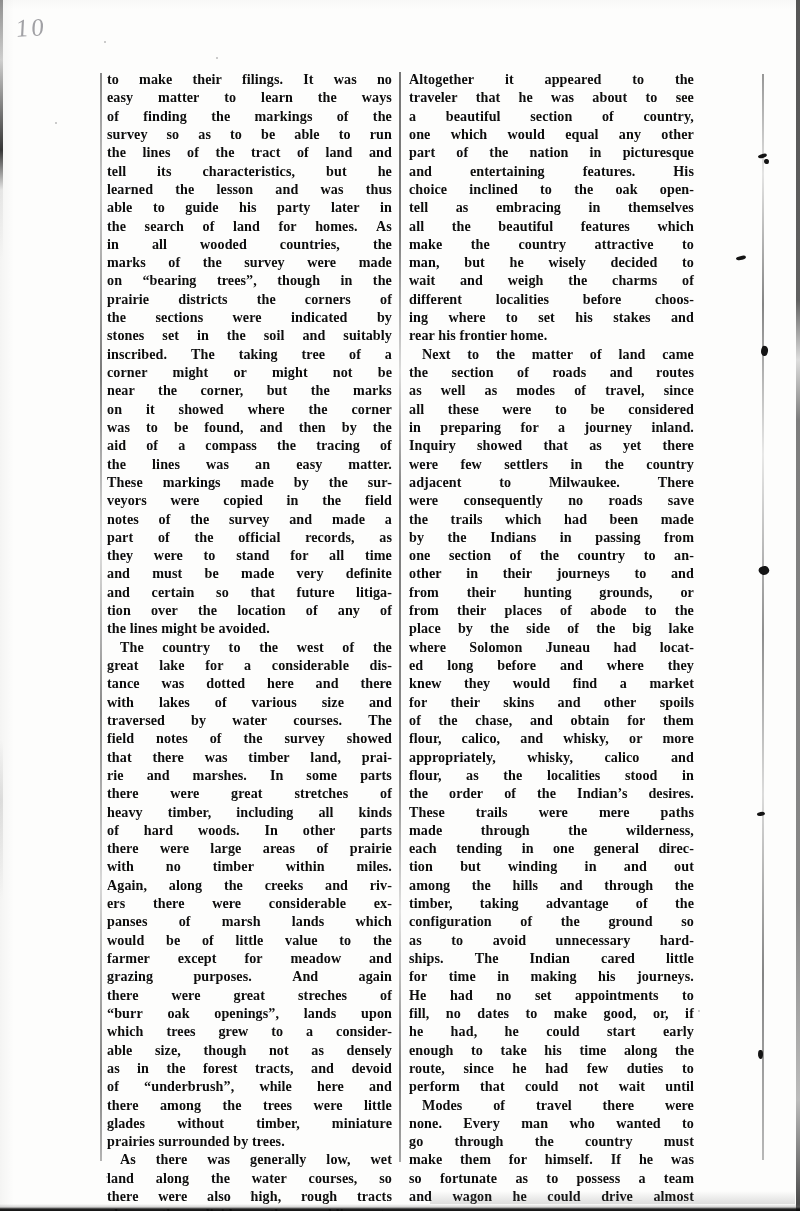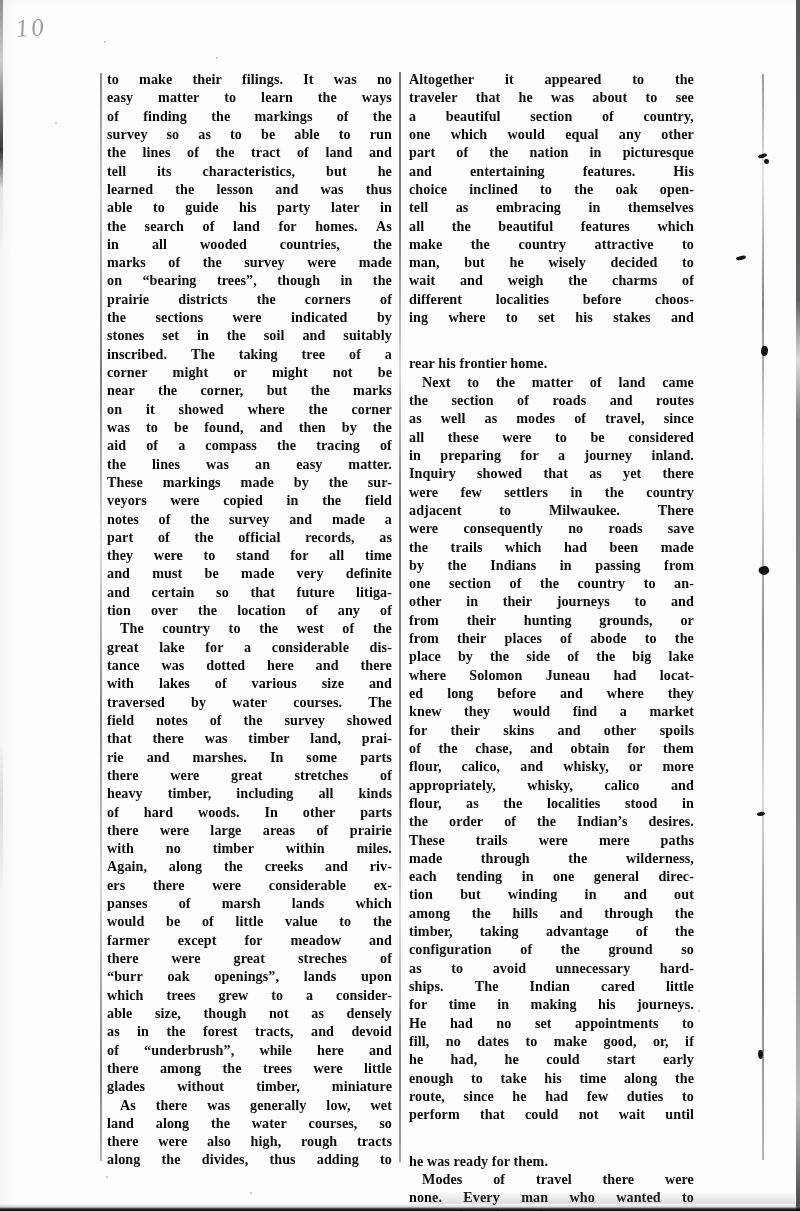--- a/index.html
+++ b/index.html
@@ -178,21 +178,20 @@
   
   .line {
     display: flex;
     justify-content: space-between;
     height: 18.32px;
     white-space: pre;
     overflow: visible;
   }
   .line.flush {
     justify-content: flex-start;
-    margin-top: 28px;
   }
   .line .w { display: inline-block; }
   .line.indent-first { padding-left: 13px; }
 
   
   .speck {
     position: absolute;
     background: #141414;
     border-radius: 40% 55% 45% 60%;
     pointer-events: none;
@@ -248,48 +247,51 @@
           <div class="line"><span class="w">aid</span><span class="w">of</span><span class="w">a</span><span class="w">compass</span><span class="w">the</span><span class="w">tracing</span><span class="w">of</span></div>
           <div class="line"><span class="w">the</span><span class="w">lines</span><span class="w">was</span><span class="w">an</span><span class="w">easy</span><span class="w">matter.</span></div>
           <div class="line"><span class="w">These</span><span class="w">markings</span><span class="w">made</span><span class="w">by</span><span class="w">the</span><span class="w">sur-</span></div>
           <div class="line"><span class="w">veyors</span><span class="w">were</span><span class="w">copied</span><span class="w">in</span><span class="w">the</span><span class="w">field</span></div>
           <div class="line"><span class="w">notes</span><span class="w">of</span><span class="w">the</span><span class="w">survey</span><span class="w">and</span><span class="w">made</span><span class="w">a</span></div>
           <div class="line"><span class="w">part</span><span class="w">of</span><span class="w">the</span><span class="w">official</span><span class="w">records,</span><span class="w">as</span></div>
           <div class="line"><span class="w">they</span><span class="w">were</span><span class="w">to</span><span class="w">stand</span><span class="w">for</span><span class="w">all</span><span class="w">time</span></div>
           <div class="line"><span class="w">and</span><span class="w">must</span><span class="w">be</span><span class="w">made</span><span class="w">very</span><span class="w">definite</span></div>
           <div class="line"><span class="w">and</span><span class="w">certain</span><span class="w">so</span><span class="w">that</span><span class="w">future</span><span class="w">litiga-</span></div>
           <div class="line"><span class="w">tion</span><span class="w">over</span><span class="w">the</span><span class="w">location</span><span class="w">of</span><span class="w">any</span><span class="w">of</span></div>
+          <div class="line flush">the lines might be avoided.</div>
         </div>
         <div class="para">
           <div class="line indent-first"><span class="w">The</span><span class="w">country</span><span class="w">to</span><span class="w">the</span><span class="w">west</span><span class="w">of</span><span class="w">the</span></div>
           <div class="line"><span class="w">great</span><span class="w">lake</span><span class="w">for</span><span class="w">a</span><span class="w">considerable</span><span class="w">dis-</span></div>
           <div class="line"><span class="w">tance</span><span class="w">was</span><span class="w">dotted</span><span class="w">here</span><span class="w">and</span><span class="w">there</span></div>
           <div class="line"><span class="w">with</span><span class="w">lakes</span><span class="w">of</span><span class="w">various</span><span class="w">size</span><span class="w">and</span></div>
           <div class="line"><span class="w">traversed</span><span class="w">by</span><span class="w">water</span><span class="w">courses.</span><span class="w">The</span></div>
           <div class="line"><span class="w">field</span><span class="w">notes</span><span class="w">of</span><span class="w">the</span><span class="w">survey</span><span class="w">showed</span></div>
           <div class="line"><span class="w">that</span><span class="w">there</span><span class="w">was</span><span class="w">timber</span><span class="w">land,</span><span class="w">prai-</span></div>
           <div class="line"><span class="w">rie</span><span class="w">and</span><span class="w">marshes.</span><span class="w">In</span><span class="w">some</span><span class="w">parts</span></div>
           <div class="line"><span class="w">there</span><span class="w">were</span><span class="w">great</span><span class="w">stretches</span><span class="w">of</span></div>
           <div class="line"><span class="w">heavy</span><span class="w">timber,</span><span class="w">including</span><span class="w">all</span><span class="w">kinds</span></div>
           <div class="line"><span class="w">of</span><span class="w">hard</span><span class="w">woods.</span><span class="w">In</span><span class="w">other</span><span class="w">parts</span></div>
           <div class="line"><span class="w">there</span><span class="w">were</span><span class="w">large</span><span class="w">areas</span><span class="w">of</span><span class="w">prairie</span></div>
           <div class="line"><span class="w">with</span><span class="w">no</span><span class="w">timber</span><span class="w">within</span><span class="w">miles.</span></div>
           <div class="line"><span class="w">Again,</span><span class="w">along</span><span class="w">the</span><span class="w">creeks</span><span class="w">and</span><span class="w">riv-</span></div>
           <div class="line"><span class="w">ers</span><span class="w">there</span><span class="w">were</span><span class="w">considerable</span><span class="w">ex-</span></div>
           <div class="line"><span class="w">panses</span><span class="w">of</span><span class="w">marsh</span><span class="w">lands</span><span class="w">which</span></div>
           <div class="line"><span class="w">would</span><span class="w">be</span><span class="w">of</span><span class="w">little</span><span class="w">value</span><span class="w">to</span><span class="w">the</span></div>
           <div class="line"><span class="w">farmer</span><span class="w">except</span><span class="w">for</span><span class="w">meadow</span><span class="w">and</span></div>
+          <div class="line"><span class="w">grazing</span><span class="w">purposes.</span><span class="w">And</span><span class="w">again</span></div>
           <div class="line"><span class="w">there</span><span class="w">were</span><span class="w">great</span><span class="w">streches</span><span class="w">of</span></div>
           <div class="line"><span class="w">“burr</span><span class="w">oak</span><span class="w">openings”,</span><span class="w">lands</span><span class="w">upon</span></div>
           <div class="line"><span class="w">which</span><span class="w">trees</span><span class="w">grew</span><span class="w">to</span><span class="w">a</span><span class="w">consider-</span></div>
           <div class="line"><span class="w">able</span><span class="w">size,</span><span class="w">though</span><span class="w">not</span><span class="w">as</span><span class="w">densely</span></div>
           <div class="line"><span class="w">as</span><span class="w">in</span><span class="w">the</span><span class="w">forest</span><span class="w">tracts,</span><span class="w">and</span><span class="w">devoid</span></div>
           <div class="line"><span class="w">of</span><span class="w">“underbrush”,</span><span class="w">while</span><span class="w">here</span><span class="w">and</span></div>
           <div class="line"><span class="w">there</span><span class="w">among</span><span class="w">the</span><span class="w">trees</span><span class="w">were</span><span class="w">little</span></div>
           <div class="line"><span class="w">glades</span><span class="w">without</span><span class="w">timber,</span><span class="w">miniature</span></div>
+          <div class="line flush">prairies surrounded by trees.</div>
         </div>
         <div class="para">
           <div class="line indent-first"><span class="w">As</span><span class="w">there</span><span class="w">was</span><span class="w">generally</span><span class="w">low,</span><span class="w">wet</span></div>
           <div class="line"><span class="w">land</span><span class="w">along</span><span class="w">the</span><span class="w">water</span><span class="w">courses,</span><span class="w">so</span></div>
           <div class="line"><span class="w">there</span><span class="w">were</span><span class="w">also</span><span class="w">high,</span><span class="w">rough</span><span class="w">tracts</span></div>
           <div class="line"><span class="w">along</span><span class="w">the</span><span class="w">divides,</span><span class="w">thus</span><span class="w">adding</span><span class="w">to</span></div>
         </div>
       </div>
     <div class="column" id="col-right">
         <div class="para">
@@ -344,21 +346,20 @@
           <div class="line"><span class="w">configuration</span><span class="w">of</span><span class="w">the</span><span class="w">ground</span><span class="w">so</span></div>
           <div class="line"><span class="w">as</span><span class="w">to</span><span class="w">avoid</span><span class="w">unnecessary</span><span class="w">hard-</span></div>
           <div class="line"><span class="w">ships.</span><span class="w">The</span><span class="w">Indian</span><span class="w">cared</span><span class="w">little</span></div>
           <div class="line"><span class="w">for</span><span class="w">time</span><span class="w">in</span><span class="w">making</span><span class="w">his</span><span class="w">journeys.</span></div>
           <div class="line"><span class="w">He</span><span class="w">had</span><span class="w">no</span><span class="w">set</span><span class="w">appointments</span><span class="w">to</span></div>
           <div class="line"><span class="w">fill,</span><span class="w">no</span><span class="w">dates</span><span class="w">to</span><span class="w">make</span><span class="w">good,</span><span class="w">or,</span><span class="w">if</span></div>
           <div class="line"><span class="w">he</span><span class="w">had,</span><span class="w">he</span><span class="w">could</span><span class="w">start</span><span class="w">early</span></div>
           <div class="line"><span class="w">enough</span><span class="w">to</span><span class="w">take</span><span class="w">his</span><span class="w">time</span><span class="w">along</span><span class="w">the</span></div>
           <div class="line"><span class="w">route,</span><span class="w">since</span><span class="w">he</span><span class="w">had</span><span class="w">few</span><span class="w">duties</span><span class="w">to</span></div>
           <div class="line"><span class="w">perform</span><span class="w">that</span><span class="w">could</span><span class="w">not</span><span class="w">wait</span><span class="w">until</span></div>
-          <div class="line flush">he was ready for them.</div>
         </div>
         <div class="para">
           <div class="line indent-first"><span class="w">Modes</span><span class="w">of</span><span class="w">travel</span><span class="w">there</span><span class="w">were</span></div>
           <div class="line"><span class="w">none.</span><span class="w">Every</span><span class="w">man</span><span class="w">who</span><span class="w">wanted</span><span class="w">to</span></div>
           <div class="line"><span class="w">go</span><span class="w">through</span><span class="w">the</span><span class="w">country</span><span class="w">must</span></div>
           <div class="line"><span class="w">make</span><span class="w">them</span><span class="w">for</span><span class="w">himself.</span><span class="w">If</span><span class="w">he</span><span class="w">was</span></div>
           <div class="line"><span class="w">so</span><span class="w">fortunate</span><span class="w">as</span><span class="w">to</span><span class="w">possess</span><span class="w">a</span><span class="w">team</span></div>
           <div class="line"><span class="w">and</span><span class="w">wagon</span><span class="w">he</span><span class="w">could</span><span class="w">drive</span><span class="w">almost</span></div>
         </div>
       </div>

